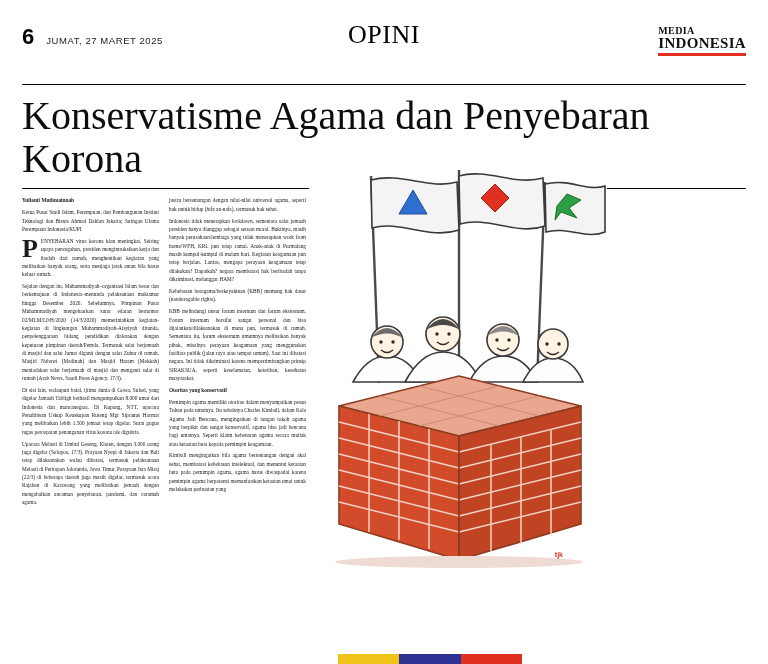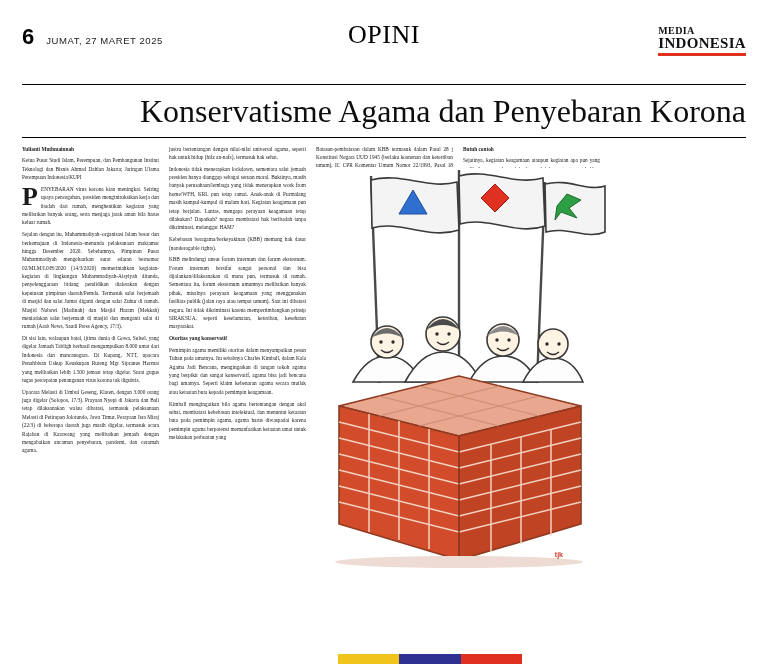--- a/index.html
+++ b/index.html
@@ -29,23 +29,22 @@
   .brand { text-align:left; line-height:1.0; }
   .brand .b1 { font-family:"Liberation Serif", serif; font-weight:bold; font-size:10px; letter-spacing:.04em; }
   .brand .b2 { font-family:"Liberation Serif", serif; font-weight:bold; font-size:15px; letter-spacing:.02em; }
   .brand .bar { height:3px; background:#e03020; margin-top:2px; }
 
   .rule-top { border-top:1px solid #000; margin-top:2px; }
 
   
   .headline {
     font-family:"Liberation Serif", serif;
-    font-size:32px; line-height:1.08; color:#0d0d0d;
+    font-size:40px; line-height:1.08; color:#0d0d0d;
     padding:9px 0 8px 0;
-    text-align:right;
   }
   .rule-head { border-top:1px solid #000; }
 
   
   .cols {
     display:flex; gap:10px; padding-top:7px;
     height:552px; box-sizing:border-box;
   }
   .col { width:137px; position:relative; }
   .col p, .col .sub, .col .byline, .col .bytitle {

